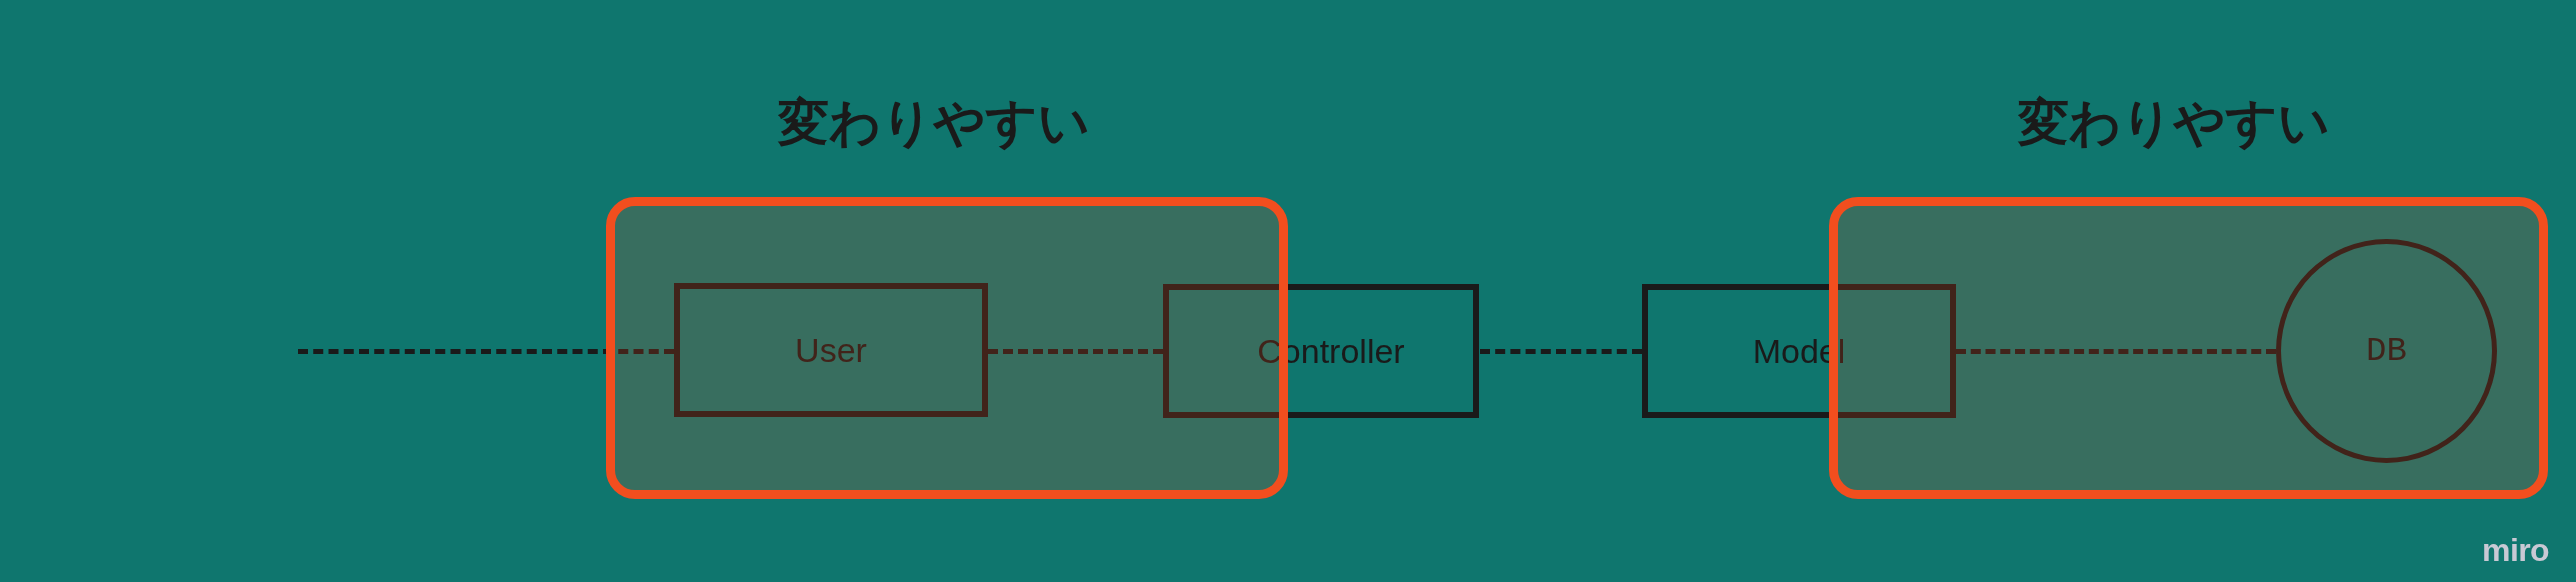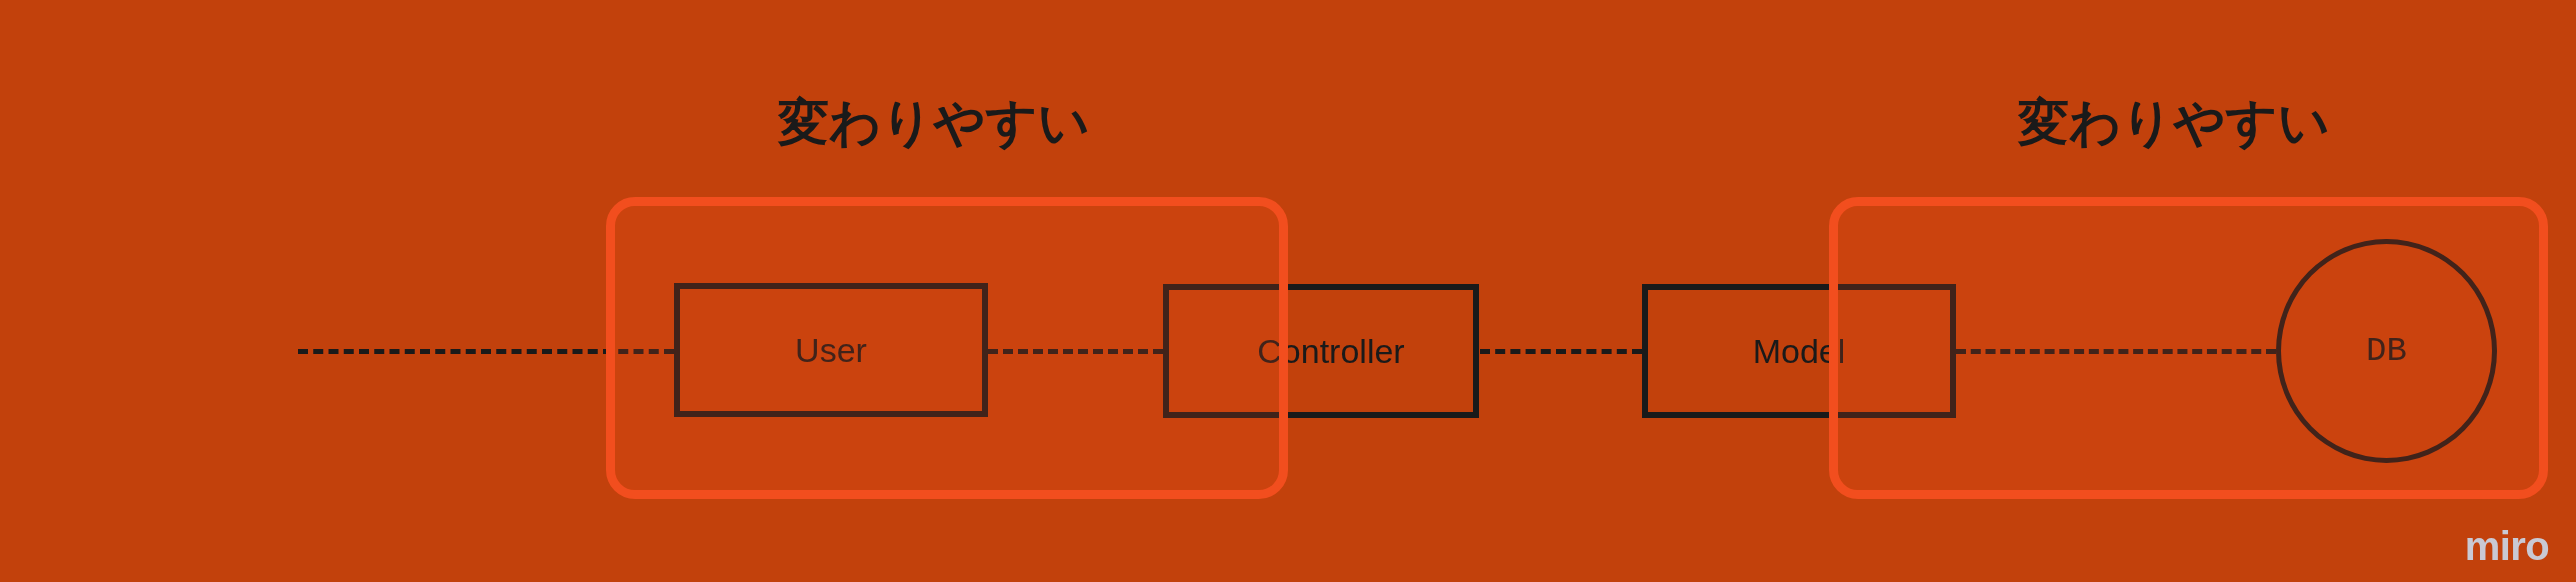--- a/index.html
+++ b/index.html
@@ -85,33 +85,33 @@
     background: rgba(242, 78, 30, 0.18);
     z-index: 5;
     pointer-events: none;
   }
 
   
   #watermark {
     position: absolute;
     right: 27px;
     bottom: 17px;
-    font-size: 40px;
+    font-size: 32px;
     font-weight: bold;
     color: #c9c9d4;
     letter-spacing: -0.6px;
     line-height: 1;
     z-index: 9;
     user-select: none;
   }
 </style>
 </head>
 <body>
 
-<div id="canvas" style="width: 2576px; height: 583px; background: #c2410c;">
+<div id="canvas" style="width: 2576px; height: 583px; background: #0f766e;">
 
   <div class="heading" id="heading-left">変わりやすい</div>
 
   <div class="heading" id="heading-right">変わりやすい</div>
 
   <div class="connector" id="conn-user-view" style="left: 298px; top: 349px; width: 376px; border-top-style: dashed;"></div>
 
   <div class="connector" id="conn-view-controller" style="left: 988px; top: 349px; width: 175px; border-top-style: dashed;"></div>
 
   <div class="connector" id="conn-controller-model" style="left: 1480px; top: 349px; width: 162px; border-top-style: dashed;"></div>

